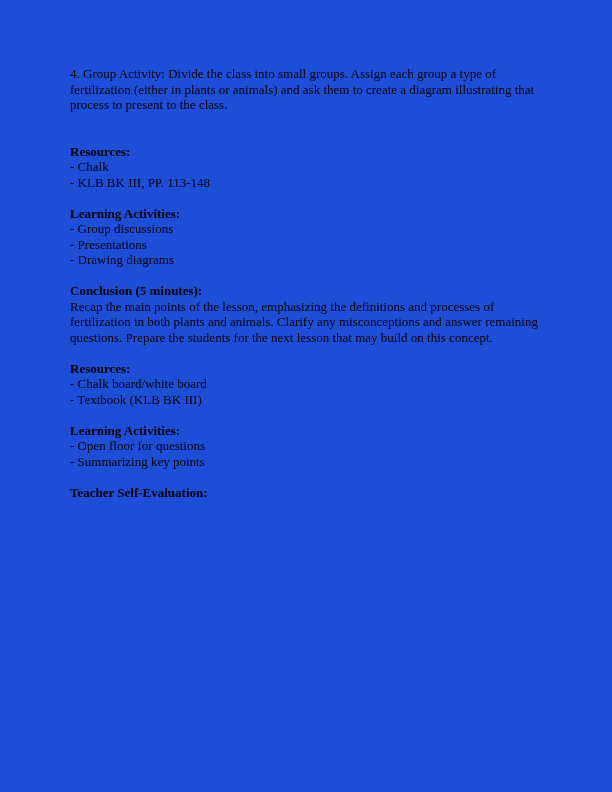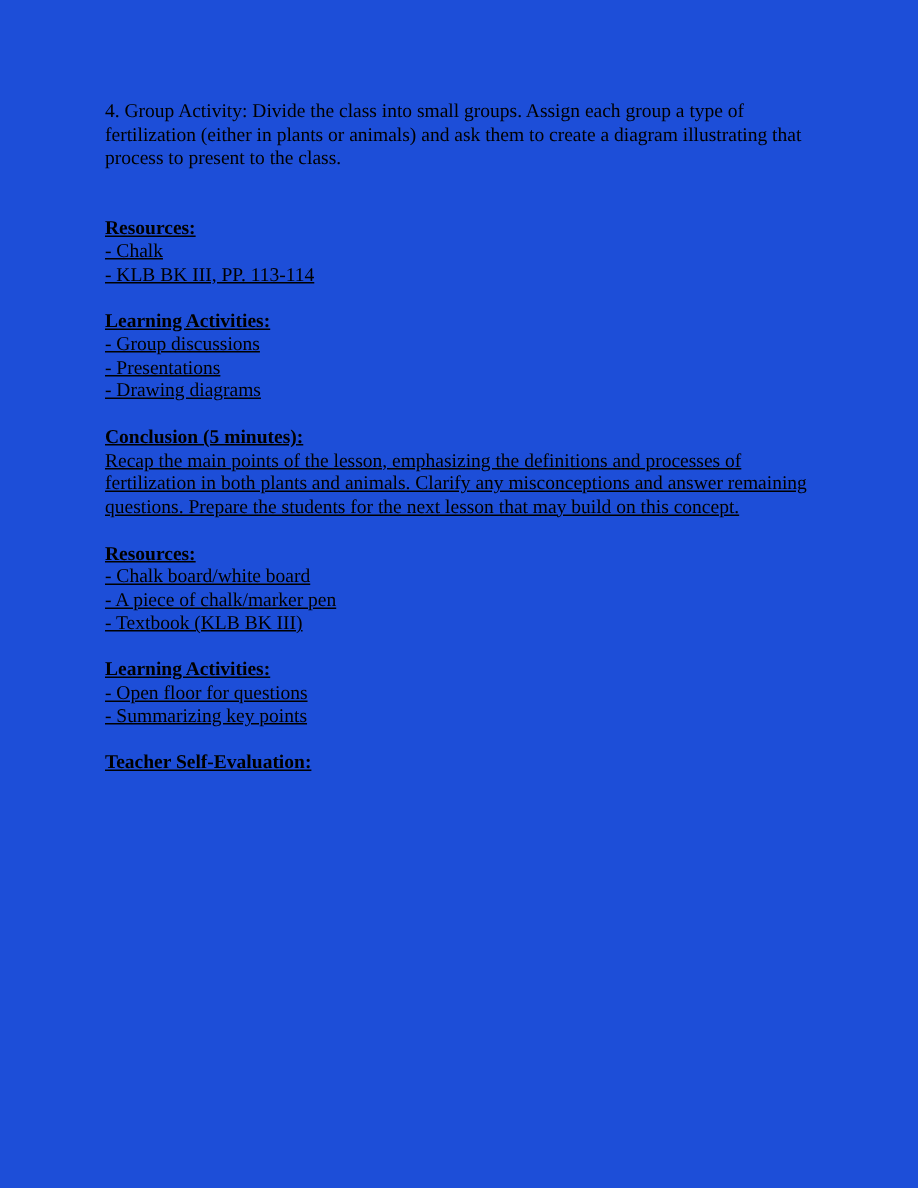--- a/index.html
+++ b/index.html
@@ -12,53 +12,52 @@
     background: #1d4ed8;
     color: #000000;
     font-family: "Liberation Serif", "DejaVu Serif", serif;
     font-size: 13px;
     line-height: 15.5px;
     padding: 66px 72px 0 70px;
     overflow: hidden;
   }
   .para { margin-bottom: 15.5px; }
   .para.gap2 { margin-bottom: 31px; }
-  .section { margin-bottom: 15.5px; text-decoration: underline; }
+  .section { margin-bottom: 15.5px; }
   .heading { font-weight: bold; }
   .line { white-space: normal; }
 </style>
 </head>
 <body>
 
 <div class="page">
 
   <p class="para gap2">4. Group Activity: Divide the class into small groups. Assign each group a type of fertilization (either in plants or animals) and ask them to create a diagram illustrating that process to present to the class.</p>
 
   <div class="section">
     <div class="heading line">Resources:</div>
     <div class="line">- Chalk</div>
-    <div class="line">- KLB BK III, PP. 113-114</div>
+    <div class="line">- KLB BK III, PP. 113-148</div>
   </div>
 
   <div class="section">
     <div class="heading line">Learning Activities:</div>
     <div class="line">- Group discussions</div>
     <div class="line">- Presentations</div>
     <div class="line">- Drawing diagrams</div>
   </div>
 
   <div class="section">
     <div class="heading line">Conclusion (5 minutes):</div>
     <div class="line">Recap the main points of the lesson, emphasizing the definitions and processes of fertilization in both plants and animals. Clarify any misconceptions and answer remaining questions. Prepare the students for the next lesson that may build on this concept.</div>
   </div>
 
   <div class="section">
     <div class="heading line">Resources:</div>
     <div class="line">- Chalk board/white board</div>
-    <div class="line">- A piece of chalk/marker pen</div>
     <div class="line">- Textbook (KLB BK III)</div>
   </div>
 
   <div class="section">
     <div class="heading line">Learning Activities:</div>
     <div class="line">- Open floor for questions</div>
     <div class="line">- Summarizing key points</div>
   </div>
 
   <div class="section">

